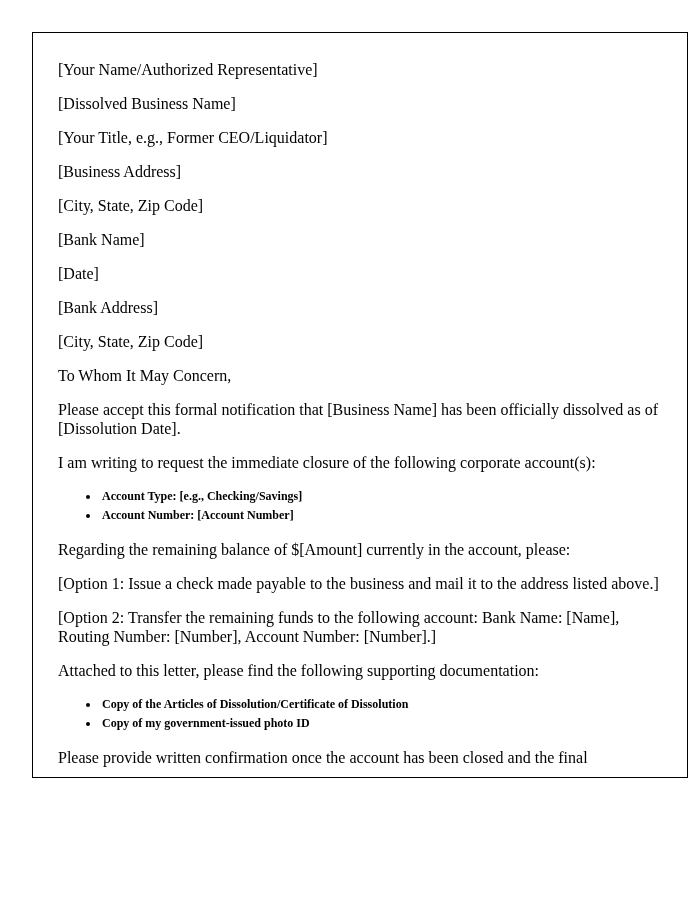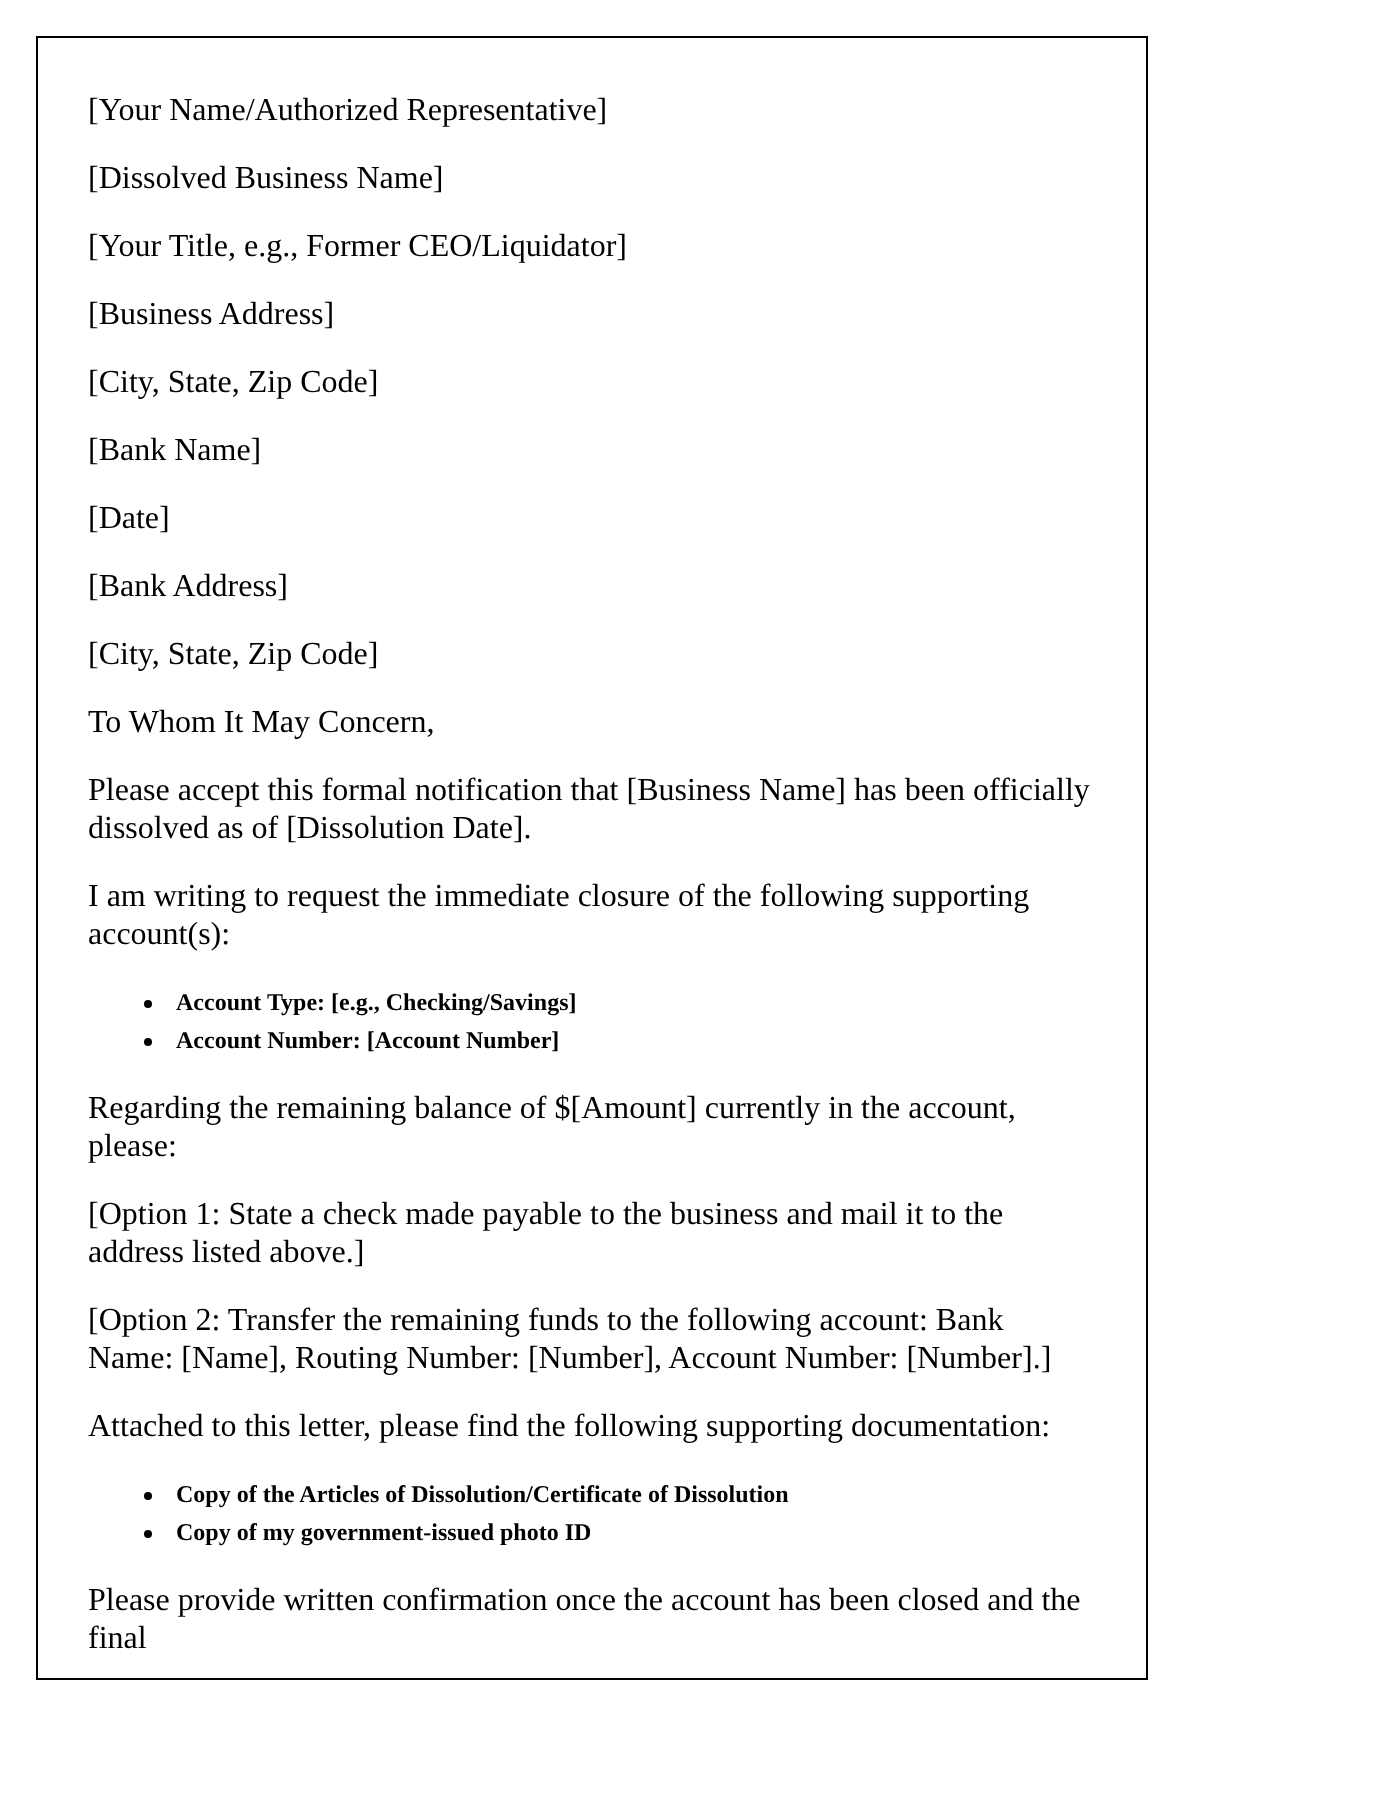--- a/index.html
+++ b/index.html
@@ -8,22 +8,22 @@
     background: #ffffff;
   }
   body {
     width: 700px;
     min-height: 900px;
     font-family: "Liberation Serif", "DejaVu Serif", serif;
     color: #000000;
   }
   .letter-page {
     box-sizing: border-box;
-    width: 556px;
-    margin: 18px;
+    width: 656px;
+    margin: 32px;
     border: 1px solid #000000;
     padding: 27px 25px 8px 25px;
     background: #ffffff;
     overflow: hidden;
   }
   .letter-page p {
     margin: 0 0 15px 0;
     font-size: 16px;
     line-height: 19px;
   }
@@ -58,30 +58,30 @@
   <p>[Bank Name]</p>
   <p>[Date]</p>
   <p>[Bank Address]</p>
   <p>[City, State, Zip Code]</p>
 
 
   <p>To Whom It May Concern,</p>
 
   <p>Please accept this formal notification that [Business Name] has been officially dissolved as of [Dissolution Date].</p>
 
-  <p>I am writing to request the immediate closure of the following supporting account(s):</p>
+  <p>I am writing to request the immediate closure of the following corporate account(s):</p>
 
   <ul>
     <li>Account Type: [e.g., Checking/Savings]</li>
     <li>Account Number: [Account Number]</li>
   </ul>
 
   <p>Regarding the remaining balance of $[Amount] currently in the account, please:</p>
 
-  <p>[Option 1: State a check made payable to the business and mail it to the address listed above.]</p>
+  <p>[Option 1: Issue a check made payable to the business and mail it to the address listed above.]</p>
 
   <p>[Option 2: Transfer the remaining funds to the following account: Bank Name: [Name], Routing Number: [Number], Account Number: [Number].]</p>
 
   <p>Attached to this letter, please find the following supporting documentation:</p>
 
   <ul>
     <li>Copy of the Articles of Dissolution/Certificate of Dissolution</li>
     <li>Copy of my government-issued photo ID</li>
   </ul>
 

